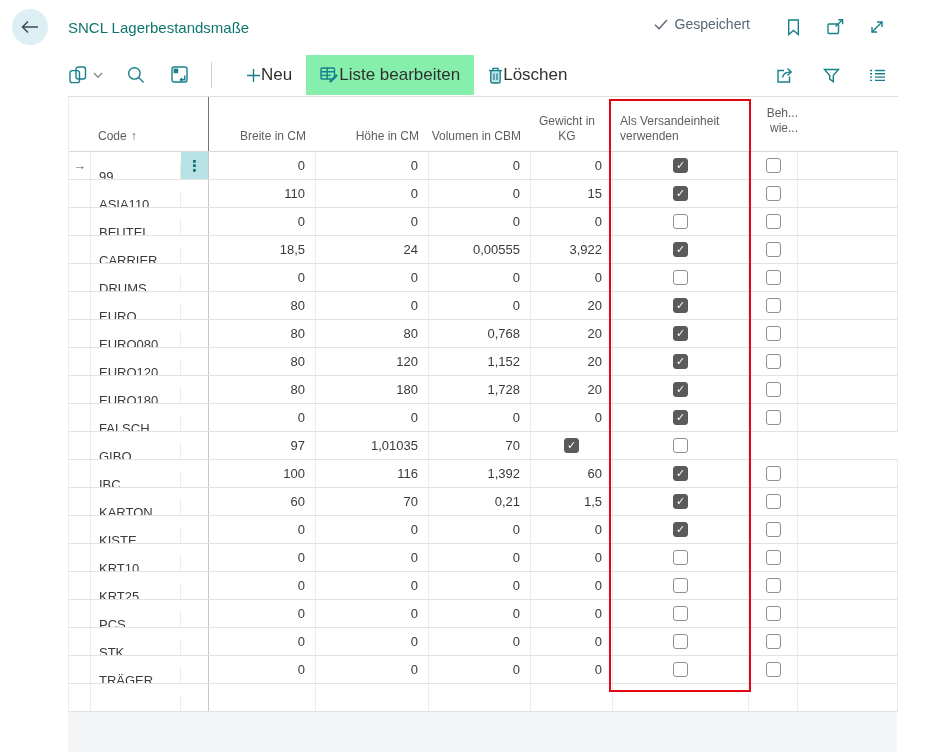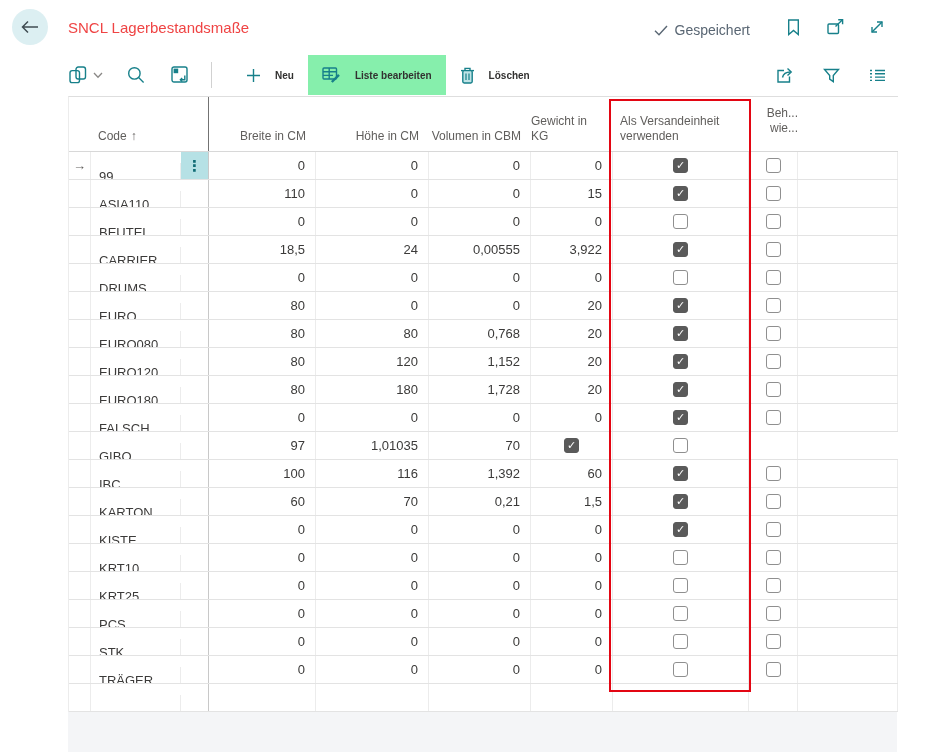--- a/index.html
+++ b/index.html
@@ -8,42 +8,42 @@
     font-family:"Liberation Sans","DejaVu Sans",sans-serif;color:#3b3a39;
     -webkit-font-smoothing:antialiased;
   }
   svg{display:block;}
   .ic{stroke:var(--accent);fill:none;stroke-width:1.4;}
 
   
   .app-header{height:54px;display:flex;align-items:center;padding-left:12px;box-sizing:border-box;}
   .back-btn{width:36px;height:36px;border-radius:50%;background:#dcEFF2;background:#dceff2;
     display:flex;align-items:center;justify-content:center;cursor:pointer;flex:0 0 auto;}
-  .page-title{margin-left:20px;font-size:15px;color:#ef4444;}
-  .header-right{margin-left:auto;display:flex;align-items:flex-end;gap:20px;padding-right:58px;}
+  .page-title{margin-left:20px;font-size:15px;color:#0f766e;}
+  .header-right{margin-left:auto;display:flex;align-items:flex-start;gap:20px;padding-right:58px;}
   .saved{display:flex;align-items:center;gap:7px;color:#596673;font-size:14px;margin-right:12px;}
   .icon-btn{display:flex;align-items:center;justify-content:center;width:22px;height:22px;cursor:pointer;}
 
   
   .toolbar{height:42px;display:flex;align-items:center;margin:0 58px 0 68px;}
   .tb-group{display:flex;align-items:center;gap:22px;}
   .views-wrap{display:flex;align-items:center;gap:5px;cursor:pointer;}
   .tb-divider{width:1px;height:26px;background:#d1d1d1;margin:0 20px;}
-  .tb-btn{display:flex;align-items:center;gap:14px;font-size:10px;color:#323130;
-    padding:0 14px;height:40px;cursor:pointer;white-space:nowrap;font-weight:bold;}
+  .tb-btn{display:flex;align-items:center;gap:0;font-size:17px;color:#323130;
+    padding:0 14px;height:40px;cursor:pointer;white-space:nowrap;}
   .tb-btn.active{background:#86efac;}
   .toolbar-right{margin-left:auto;display:flex;align-items:center;gap:24px;}
 
   
   .table-wrap{position:relative;margin-left:68px;width:829px;border-top:1px solid #dedede;border-left:1px solid #ececec;box-sizing:content-box;}
   .grid-row{display:grid;grid-template-columns:22px 90px 28px 107px 113px 102px 82px 136px 49px 100px;}
   .hdr{height:55px;border-bottom:1px solid #d8d8d8;box-sizing:border-box;font-size:12px;color:#605e5c;}
   .hdr .hcell{display:flex;align-items:flex-end;padding-bottom:7px;line-height:15px;box-sizing:border-box;cursor:pointer;}
   .h-code{grid-column:1 / span 3;padding-left:29px;gap:4px;border-right:1px solid #737373;}
-  .h-num{justify-content:flex-end;text-align:left;padding-right:10px;}
+  .h-num{justify-content:flex-end;text-align:center;padding-right:10px;}
   .h-left{padding-left:7px;}
   .h-beh{padding-left:5px;display:flex;flex-direction:column;justify-content:center;align-items:flex-start;}
   .row{height:28px;box-sizing:border-box;border-bottom:1px solid #e3e3e3;font-size:13px;color:#3b3a39;background:#fff;}
   .cell{box-sizing:border-box;border-right:1px solid #ececec;line-height:27px;overflow:hidden;white-space:nowrap;}
   .c-marker{text-align:center;color:#605e5c;font-size:13px;}
   .c-code{padding-left:8px;margin-top:11px;}
   .c-menu{border-right:1px solid #c8c8c8;display:flex;align-items:center;justify-content:center;}
   .c-menu .menu-pill{width:100%;height:100%;display:flex;align-items:center;justify-content:center;
     font-size:15px;font-weight:bold;color:#0f6b74;cursor:pointer;}
   .c-menu.sel{background:var(--sel-bg);}

